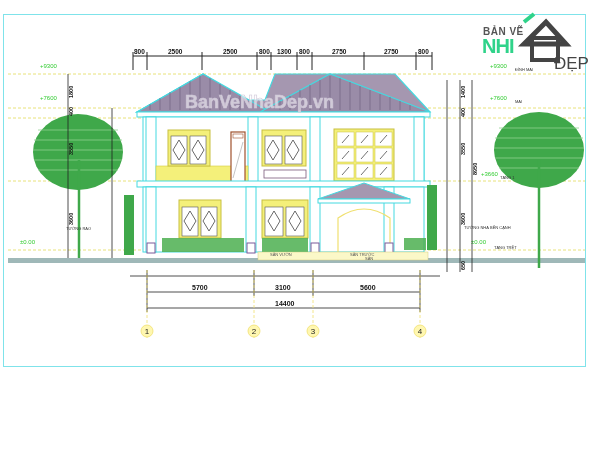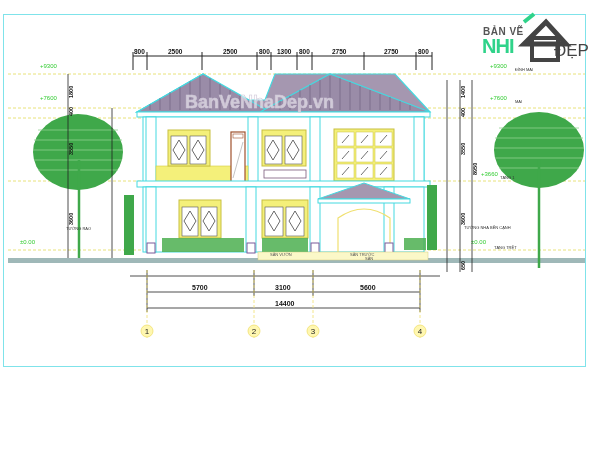--- a/index.html
+++ b/index.html
@@ -3,21 +3,21 @@
 <meta charset="utf-8">
 <style>
   html, body { margin:0; padding:0; background:#ffffff; }
   body { width:600px; height:450px; position:relative; overflow:hidden; font-family:"Liberation Sans", sans-serif; }
   #canvas { position:absolute; left:0; top:0; width:600px; height:450px; }
   .frame { position:absolute; left:3px; top:14px; width:583px; height:353px; border:1px solid #7fe3ea; box-sizing:border-box; }
   .title { position:absolute; left:404px; top:342px; font-size:13.5px; color:#222; letter-spacing:0.2px; white-space:nowrap; }
   .logo { position:absolute; left:478px; top:14px; width:115px; height:50px; }
   .logo .small { position:absolute; left:5px; top:12px; font-size:10px; font-weight:bold; color:#555; letter-spacing:0.5px; }
   .logo .nhi { position:absolute; left:4px; top:21px; font-size:20px; font-weight:bold; color:#2fd38a; letter-spacing:-1px; }
-  .logo .dep { position:absolute; left:76px; top:27px; font-size:17px; color:#444; }
+  .logo .dep { position:absolute; left:76px; top:40px; font-size:17px; color:#444; }
   svg text { font-family:"Liberation Sans", sans-serif; }
 </style>
 </head>
 <body>
 
 <div id="canvas">
   <div class="frame"></div>
 
   <svg width="600" height="450" style="position:absolute;left:0;top:0">
 

